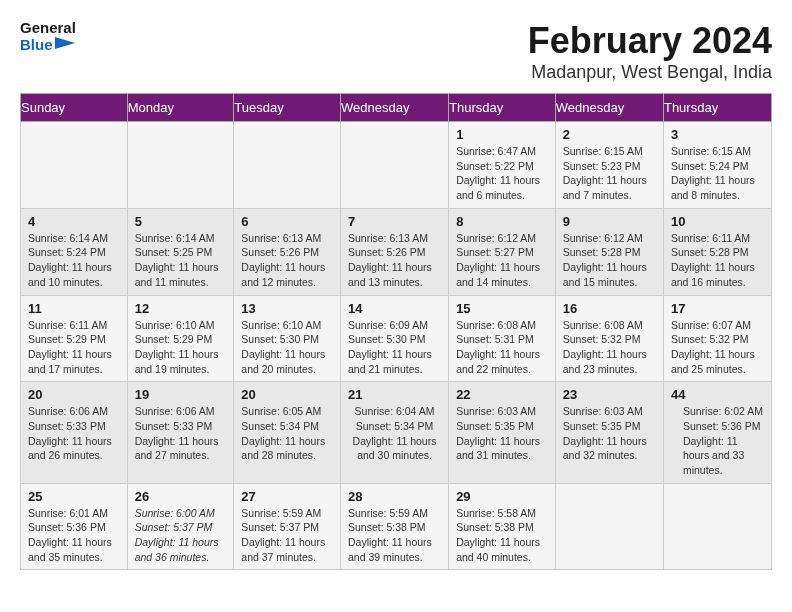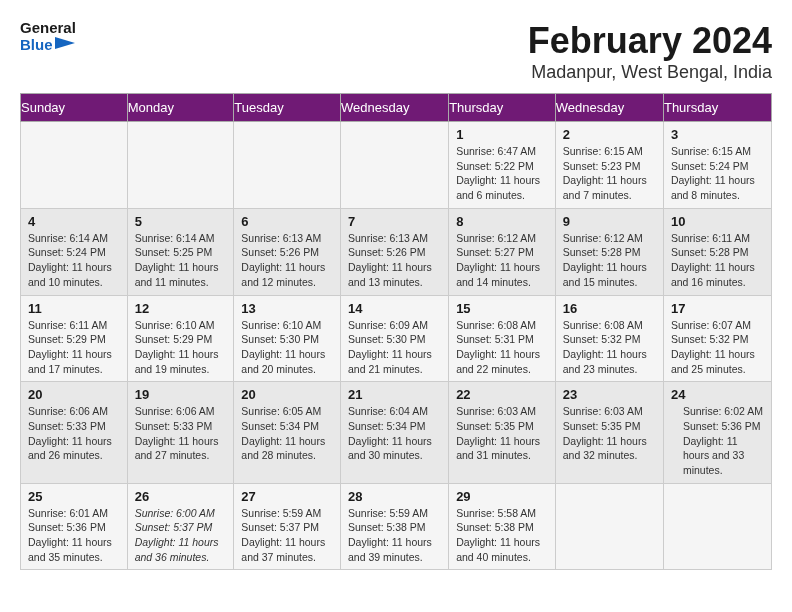--- a/index.html
+++ b/index.html
@@ -234,38 +234,38 @@
 Daylight: 11 hours and 27 minutes.</div>
         </td>
         <td>
           <span class="day-num">20</span>
           <div class="day-info" style="white-space: pre-line;">Sunrise: 6:05 AM
 Sunset: 5:34 PM
 Daylight: 11 hours and 28 minutes.</div>
         </td>
         <td>
           <span class="day-num">21</span>
-          <div class="day-info" style="white-space: pre-line;">Sunrise: 6:04 AM
+          <div class="day-info" style="white-space: pre-line; text-align: center;">Sunrise: 6:04 AM
 Sunset: 5:34 PM
 Daylight: 11 hours and 30 minutes.</div>
         </td>
         <td>
           <span class="day-num">22</span>
           <div class="day-info" style="white-space: pre-line;">Sunrise: 6:03 AM
 Sunset: 5:35 PM
 Daylight: 11 hours and 31 minutes.</div>
         </td>
         <td>
           <span class="day-num">23</span>
           <div class="day-info" style="white-space: pre-line;">Sunrise: 6:03 AM
 Sunset: 5:35 PM
 Daylight: 11 hours and 32 minutes.</div>
         </td>
         <td>
-          <span class="day-num">24</span>
+          <span class="day-num">44</span>
           <div class="day-info" style="white-space: pre-line; margin-left: 12px;">Sunrise: 6:02 AM
 Sunset: 5:36 PM
 Daylight: 11 hours and 33 minutes.</div>
         </td>
       </tr>
       <tr>
         <td>
           <span class="day-num">25</span>
           <div class="day-info" style="white-space: pre-line;">Sunrise: 6:01 AM
 Sunset: 5:36 PM

